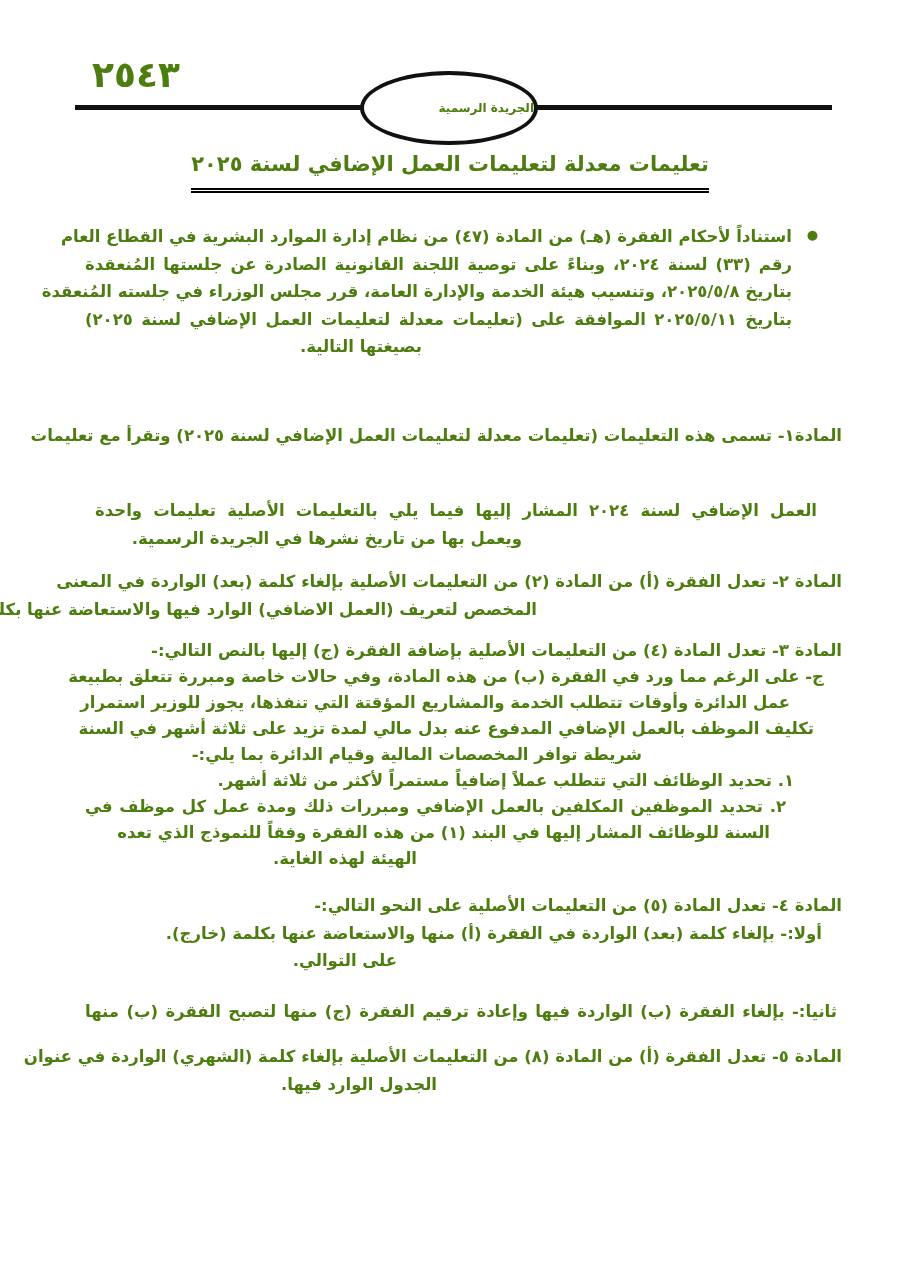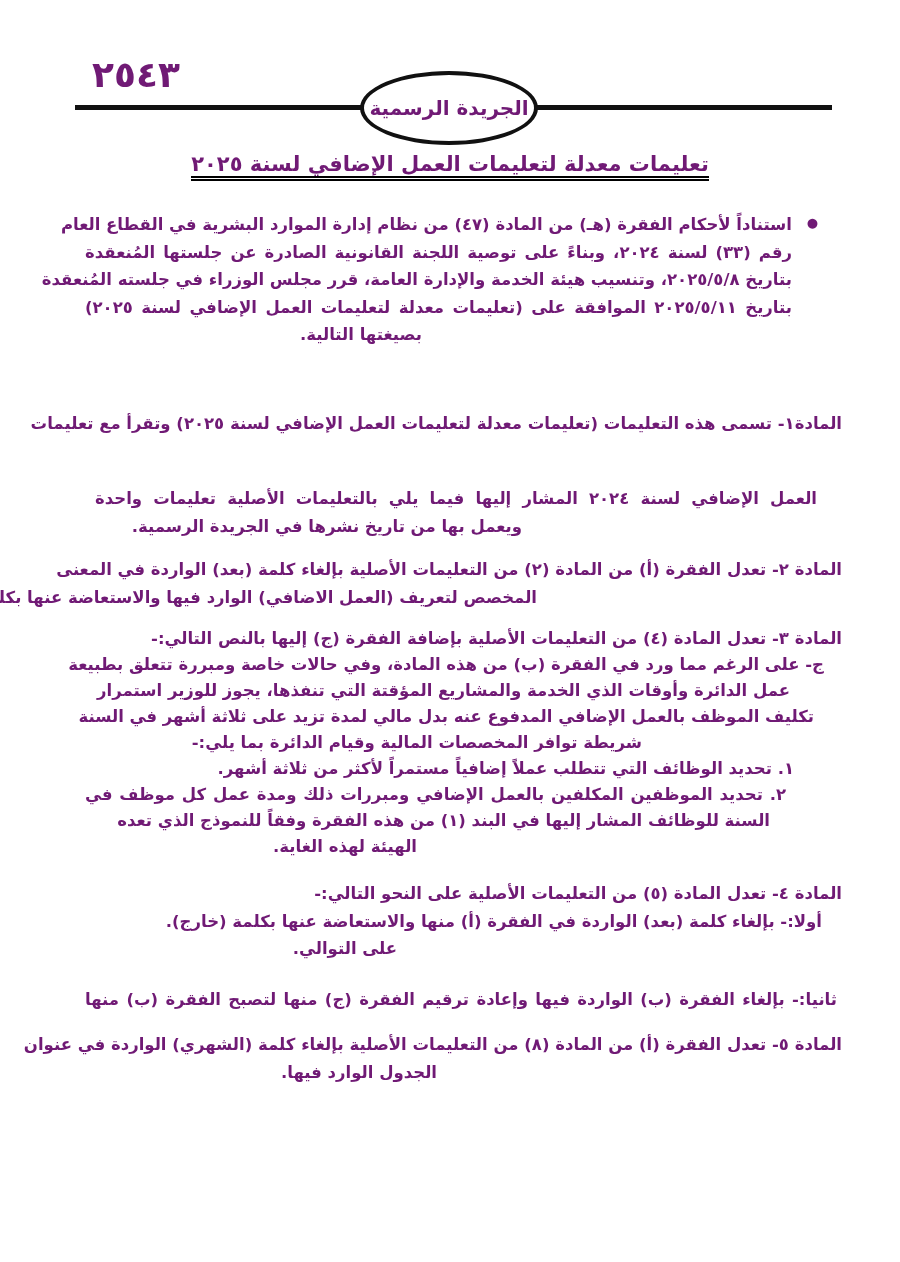--- a/index.html
+++ b/index.html
@@ -3,51 +3,51 @@
 <meta charset="utf-8">
 <style>
   html,body{margin:0;padding:0;background:#e9e9e9;}
   .page{
     position:relative;
     width:900px;height:1262px;
     margin:0 auto;
     background:#ffffff;
     font-family:"DejaVu Sans",sans-serif;
     font-weight:bold;
-    color:#701a75;
+    color:#4d7c0f;
     overflow:hidden;
     box-sizing:border-box;
   }
   
   .hdr-num{
     position:absolute;top:54px;left:92px;
     font-size:36px;letter-spacing:1px;
     direction:rtl;
   }
   .hdr-rule{
     position:absolute;top:105px;left:75px;
     width:757px;height:5px;background:#111;
   }
   .hdr-ellipse{
     position:absolute;top:71px;left:360px;
     width:178px;height:74px;
     background:#fff;border:4px solid #111;border-radius:50%;
     box-sizing:border-box;
-    display:flex;align-items:center;justify-content:center;
-    font-size:20px;direction:rtl;
+    display:flex;align-items:center;
+    font-size:12px;direction:rtl;
   }
   
   .title-wrap{
     padding-top:152px;
     text-align:center;
   }
   .title-text{
     display:inline-block;
     font-size:21px;
-    padding-bottom:0;
+    padding-bottom:12px;
     border-bottom:5px double #000;
     direction:rtl;
   }
   
   .doc{
     direction:rtl;
     padding:0 58px 0 85px;
     font-size:16.5px;
     line-height:27.5px;
     text-align:right;
@@ -117,21 +117,21 @@
     </div>
 
     <div class="a2">
       <div class="line jf l0">المادة ٢- تعدل الفقرة (أ) من المادة (٢) من التعليمات الأصلية بإلغاء كلمة (بعد) الواردة في المعنى</div>
       <div class="line l1">المخصص لتعريف (العمل الاضافي) الوارد فيها والاستعاضة عنها بكلمة (خارج).</div>
     </div>
 
     <div class="a3">
       <div class="line l0">المادة ٣- تعدل المادة (٤) من التعليمات الأصلية بإضافة الفقرة (ج) إليها بالنص التالي:-</div>
       <div class="line jf l1">ج- على الرغم مما ورد في الفقرة (ب) من هذه المادة، وفي حالات خاصة ومبررة تتعلق بطبيعة</div>
-      <div class="line jf l2">عمل الدائرة وأوقات الذي الخدمة والمشاريع المؤقتة التي تنفذها، يجوز للوزير استمرار</div>
+      <div class="line jf l2">عمل الدائرة وأوقات تتطلب الخدمة والمشاريع المؤقتة التي تنفذها، يجوز للوزير استمرار</div>
       <div class="line jf l3">تكليف الموظف بالعمل الإضافي المدفوع عنه بدل مالي لمدة تزيد على ثلاثة أشهر في السنة</div>
       <div class="line l4">شريطة توافر المخصصات المالية وقيام الدائرة بما يلي:-</div>
       <div class="line l5">١. تحديد الوظائف التي تتطلب عملاً إضافياً مستمراً لأكثر من ثلاثة أشهر.</div>
       <div class="line jf l6">٢. تحديد الموظفين المكلفين بالعمل الإضافي ومبررات ذلك ومدة عمل كل موظف في</div>
       <div class="line jf l7">السنة للوظائف المشار إليها في البند (١) من هذه الفقرة وفقاً للنموذج الذي تعده</div>
       <div class="line l8">الهيئة لهذه الغاية.</div>
     </div>
 
     <div class="a4">
       <div class="line l0">المادة ٤- تعدل المادة (٥) من التعليمات الأصلية على النحو التالي:-</div>

